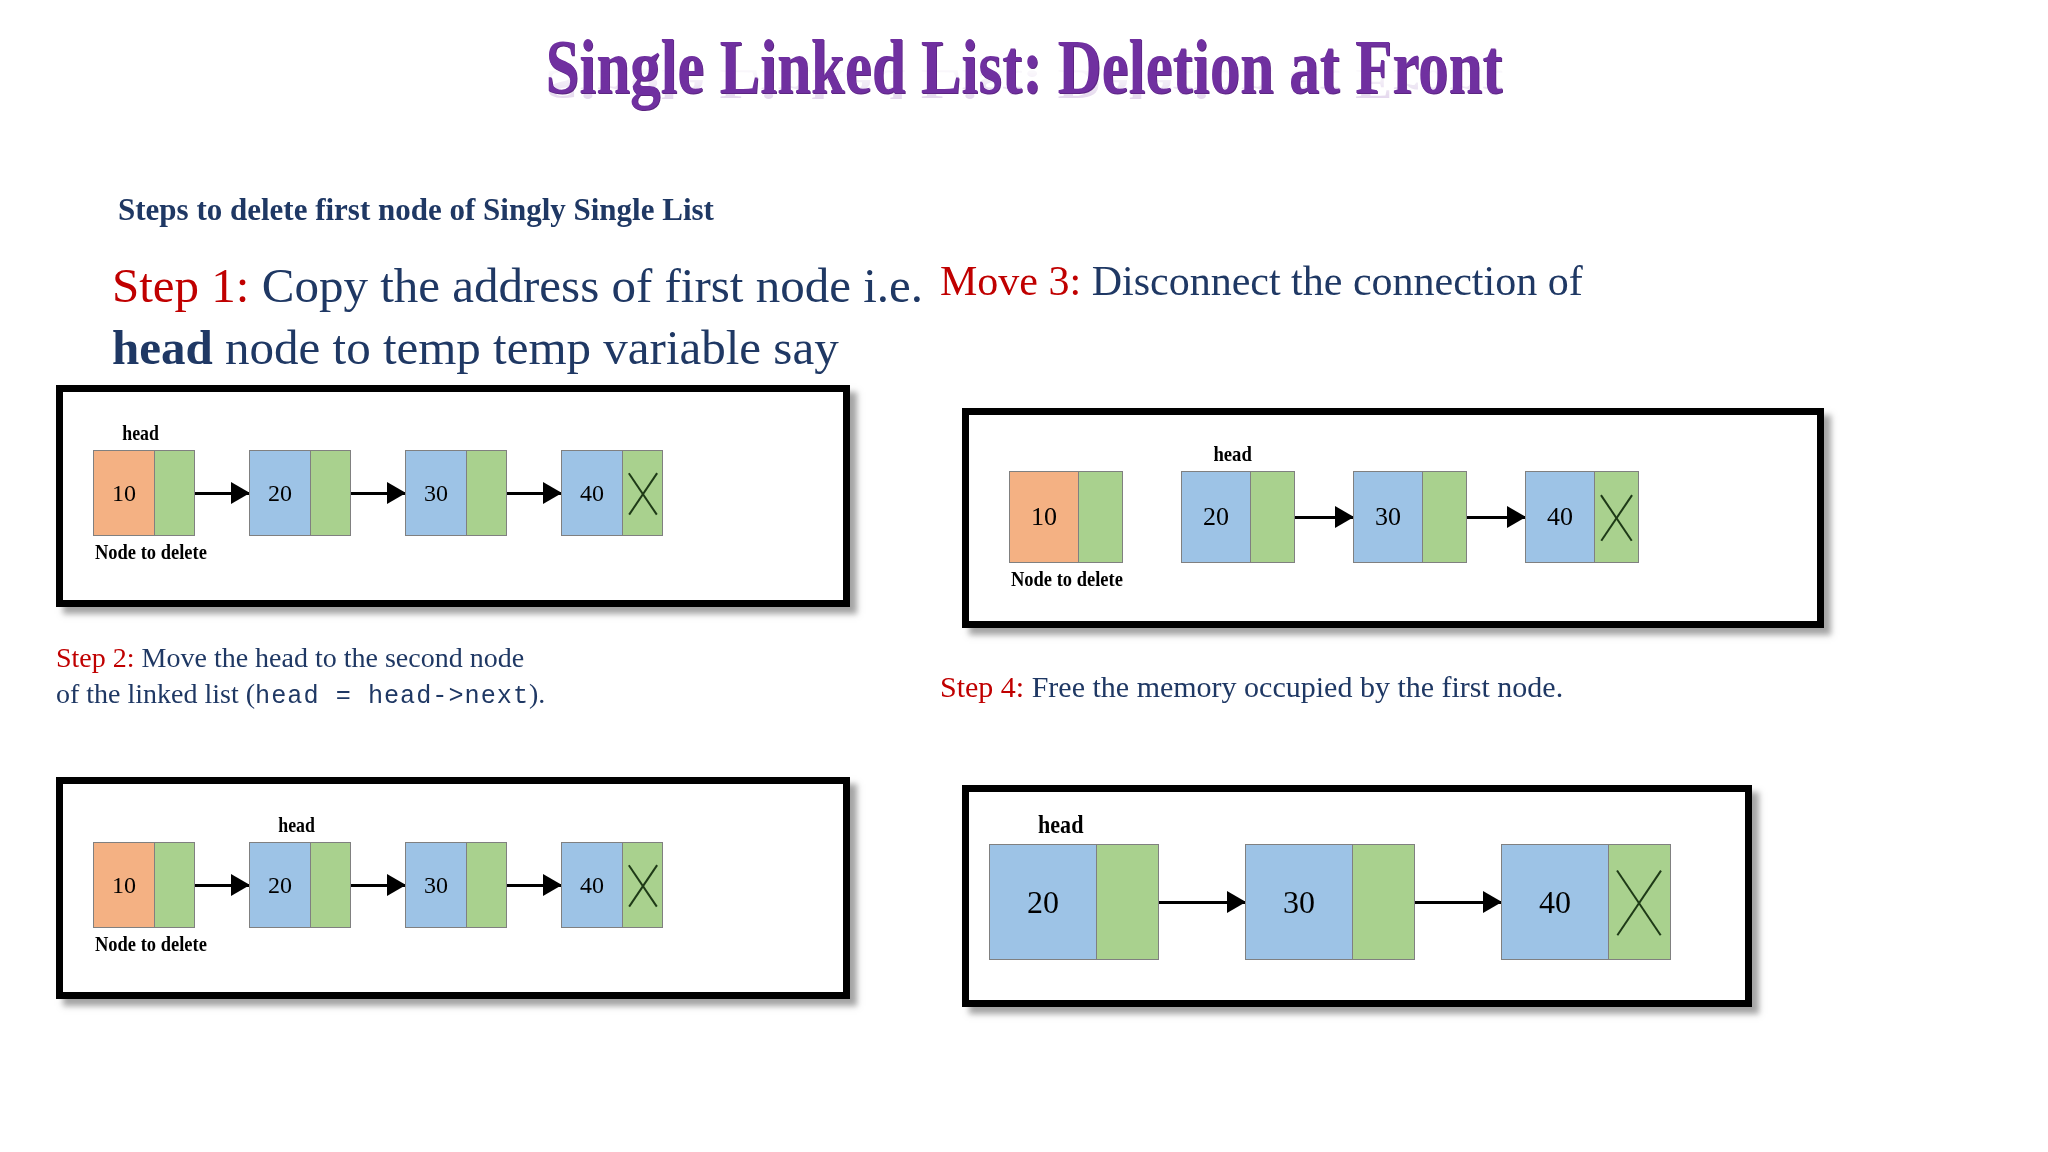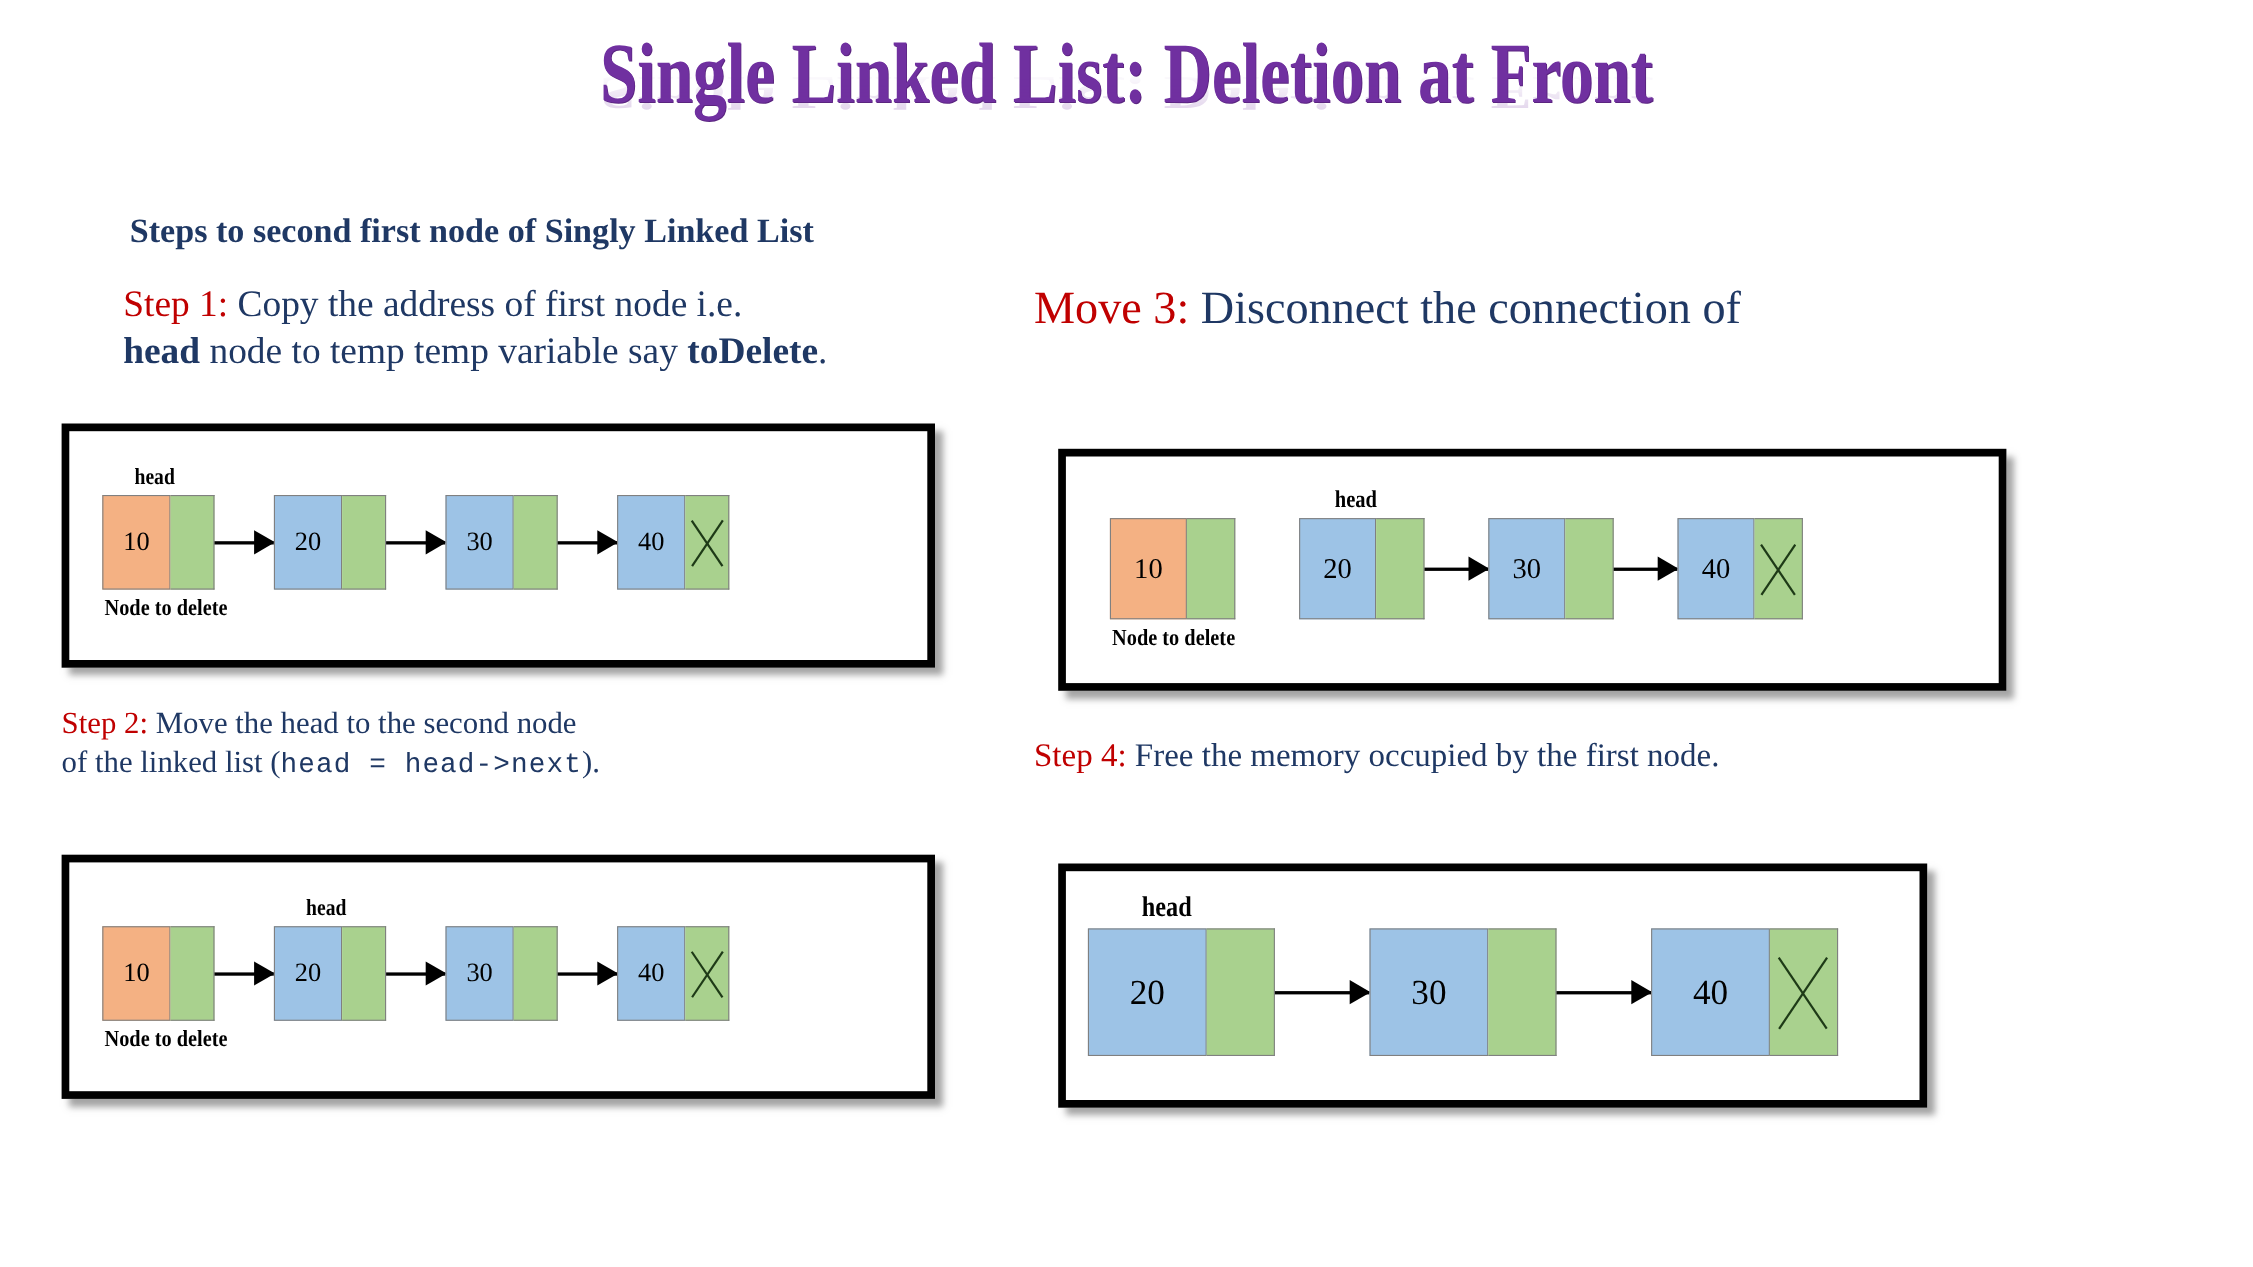--- a/index.html
+++ b/index.html
@@ -74,21 +74,21 @@
   }
   .bold {
     font-weight: bold;
   }
   .code {
     font-family: "Liberation Mono", "DejaVu Sans Mono", monospace;
     font-size: 0.90em;
     letter-spacing: 1px;
   }
 
-  #step1-text { left: 112px; top: 255px;  font-size: 34px; width: 820px; }
+  #step1-text { left: 112px; top: 255px;  font-size: 49px; width: 820px; }
   #step2-text { left: 56px;  top: 640px;  font-size: 28px; width: 820px; }
   #step3-text { left: 940px; top: 255px;  font-size: 42px; width: 900px; }
   #step3-text .line2 { display: block; padding-left: 152px; }
   #step4-text { left: 940px; top: 668px;  font-size: 30px; width: 1060px; white-space: nowrap; }
 
   
   .diagram {
     position: absolute;
     background: #ffffff;
     border: 7px solid #000000;
@@ -188,21 +188,21 @@
   }
 </style>
 </head>
 <body>
 
 <div class="title-wrap">
   <span class="title">Single Linked List: Deletion at Front</span>
   <span class="title-reflection" aria-hidden="true">Single Linked List: Deletion at Front</span>
 </div>
 
-<div class="subtitle">Steps to second first node of Singly Linked List</div>
+<div class="subtitle">Steps to delete first node of Singly Single List</div>
 
 <div class="step-text" id="step1-text">
   <span class="step-label">Step 1:</span><span> Copy the address of first node i.e.</span><br>
   <span class="bold">head</span><span> node to temp temp variable say </span><span class="bold">toDelete</span><span>.</span>
 </div>
 
 <div class="step-text" id="step2-text">
   <span class="step-label">Step 2:</span><span> Move the head to the second node</span><br>
   <span>of the linked list (</span><span class="code">head = head-&gt;next</span><span>).</span>
 </div>

